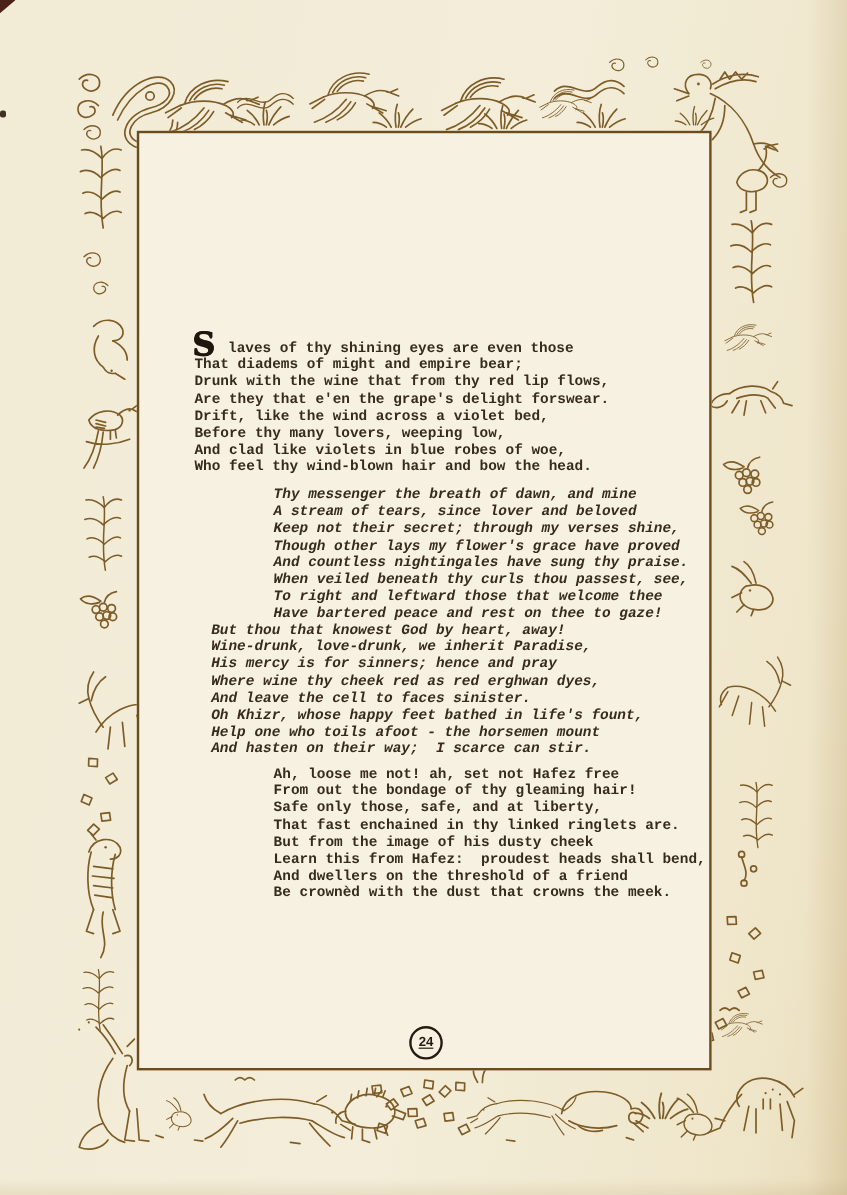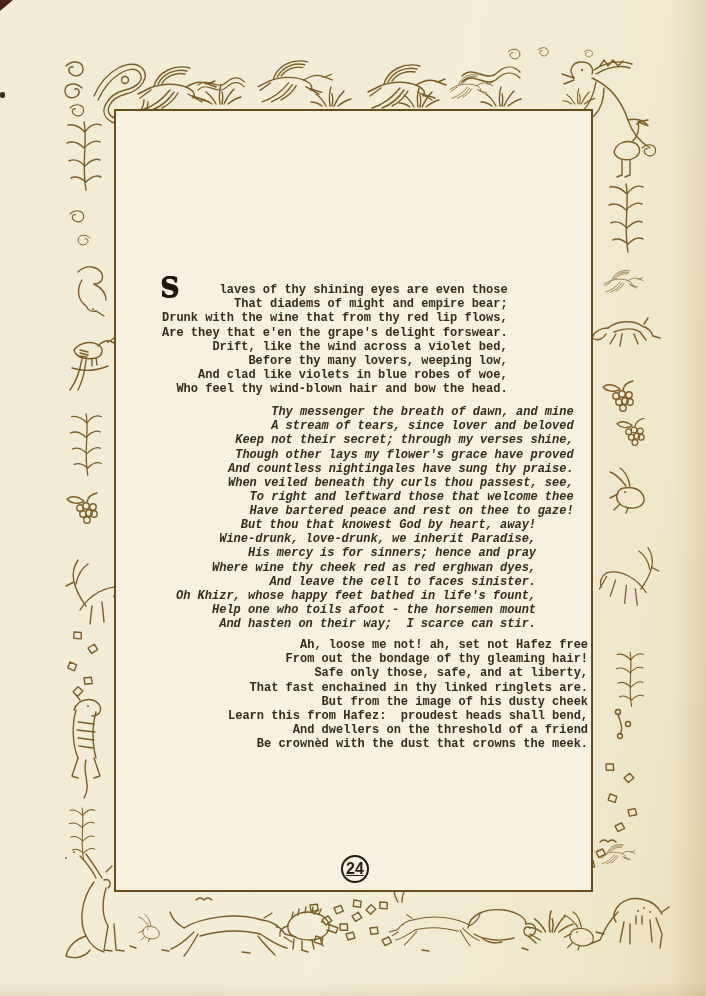--- a/index.html
+++ b/index.html
@@ -32,39 +32,39 @@
   }
   svg.border-art{position:absolute;left:0;top:0;}
   .panel{
     position:absolute;left:114px;top:109px;width:479px;height:783px;
     background:#f6f1e0;border:2px solid #6b4d1d;box-sizing:border-box;
   }
   .stanza{
     position:absolute;
     font-family:"Liberation Mono","DejaVu Sans Mono",monospace;
     font-size:12px;line-height:14.2px;font-weight:700;
-    color:#362b1d;white-space:pre;letter-spacing:0;text-align:right;
+    color:#362b1d;white-space:pre;letter-spacing:0;
   }
   .s1{left:162px;top:283px;}
   .s2{left:228px;top:405px;font-style:italic;}
   .s3{left:176px;top:518px;font-style:italic;}
   .s4{left:228px;top:638px;}
   .s1 .line:first-child{padding-left:28px;}
   .dropcap{
     position:absolute;left:160px;top:275px;width:28px;height:26px;
     font-family:"DejaVu Serif","Liberation Serif",serif;
     font-size:27px;line-height:26px;font-weight:700;color:#1f170e;
     text-shadow:.5px 0 0 #1f170e,0 .5px 0 #1f170e;
   }
   .pagenum{
     position:absolute;left:341px;top:855px;width:28px;height:28px;
     border:2.5px solid #241c12;border-radius:50%;box-sizing:border-box;
     display:flex;align-items:center;justify-content:center;
     background:#f6f1e0;color:#241c12;
-    font-family:"Liberation Sans",sans-serif;font-weight:700;font-size:16px;text-decoration:underline;
+    font-family:"Liberation Sans",sans-serif;font-weight:700;font-size:11px;text-decoration:underline;
   }
 </style>
 </head>
 <body>
 
 <div class="page">
 
   <svg class="border-art" width="706" height="996" viewBox="0 0 706 996" stroke="#7d5c27" fill="none" stroke-width="1.4" stroke-linecap="round" stroke-linejoin="round">
     <defs>
       <g id="spiral">

